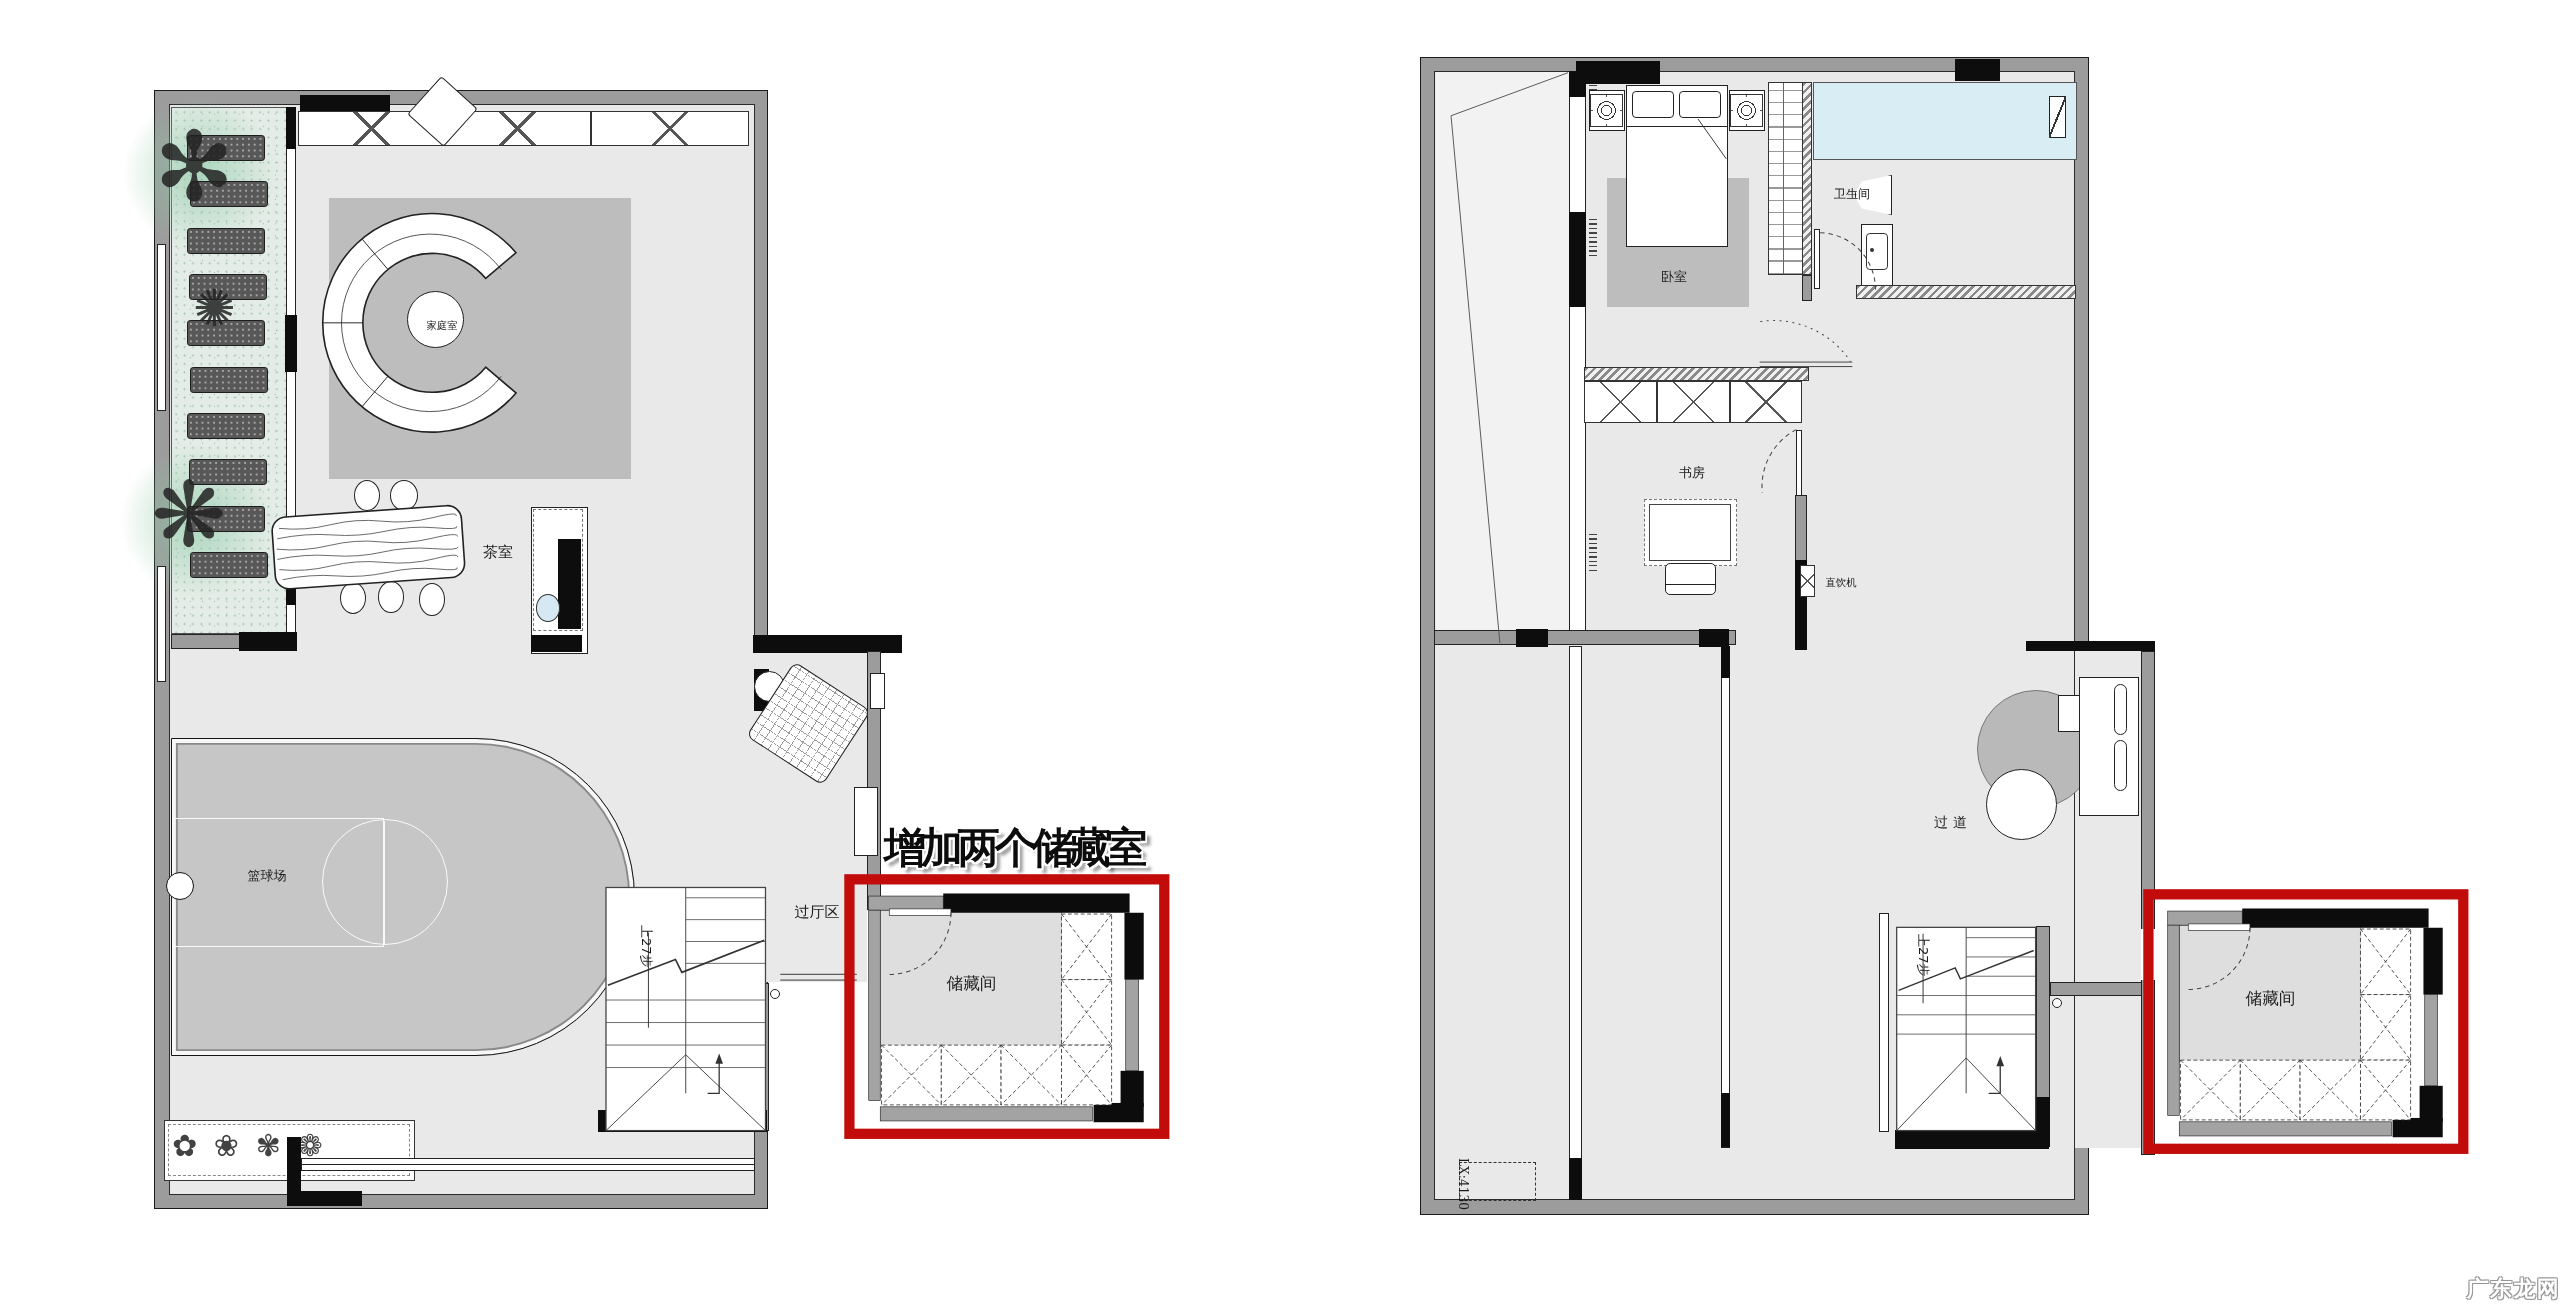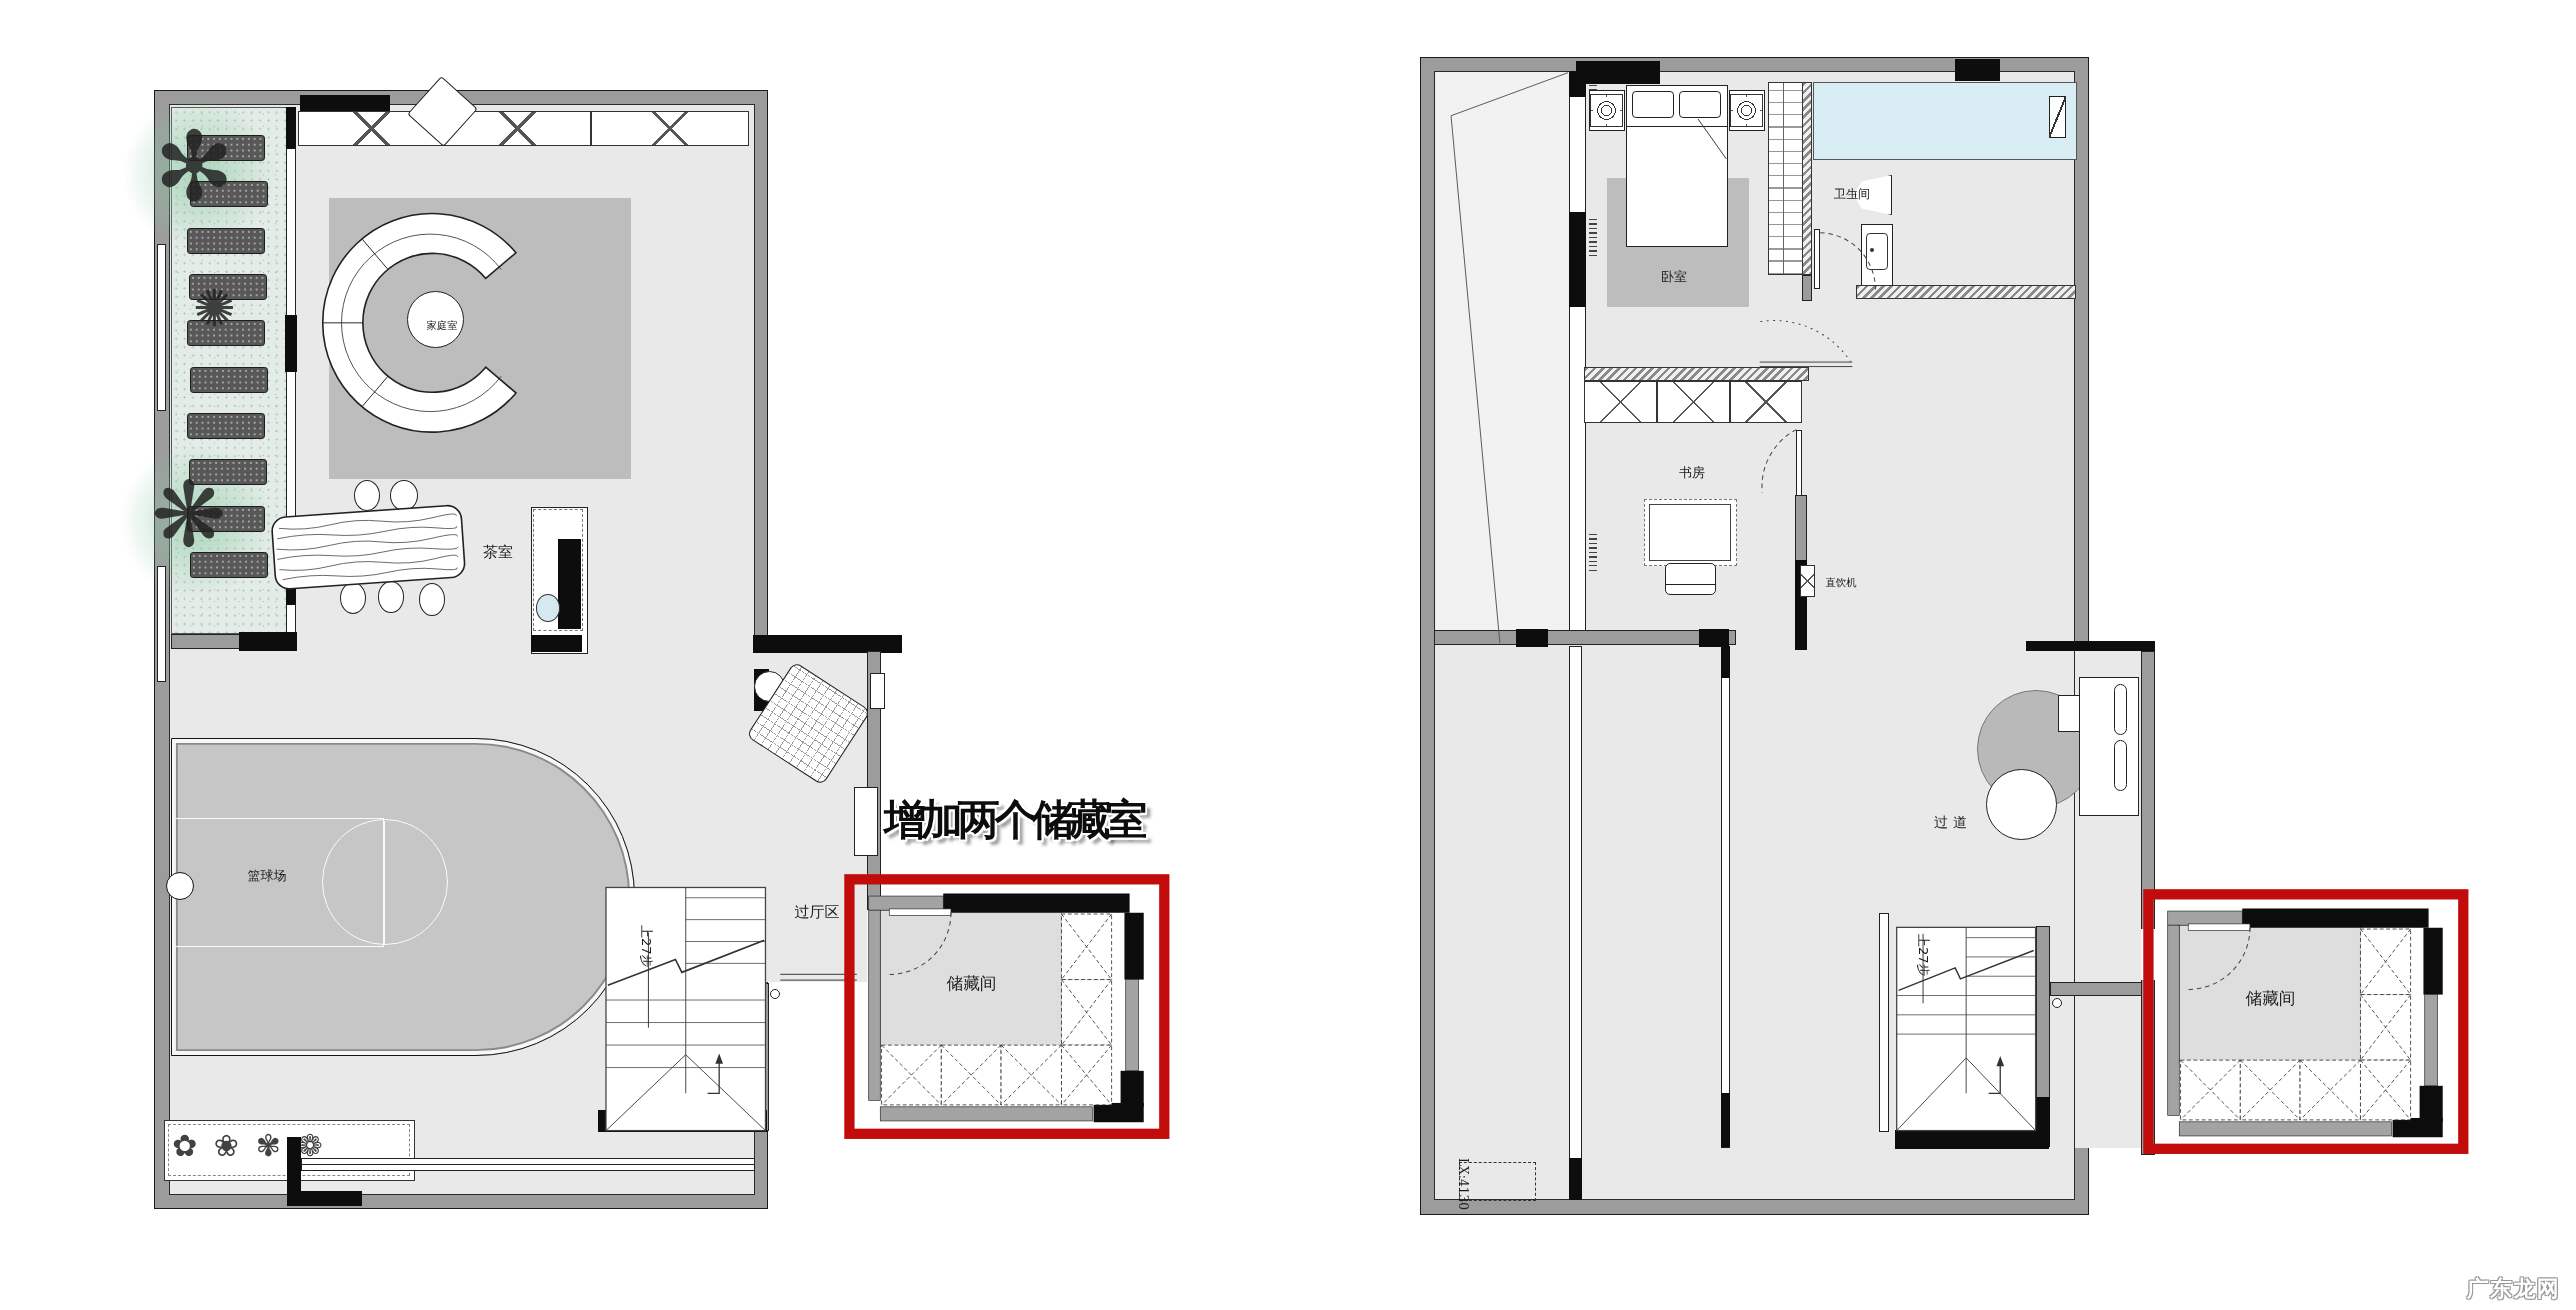--- a/index.html
+++ b/index.html
@@ -364,17 +364,17 @@
   <div class="rotlabel" style="left:655px;top:925px;font-size:13px;">上27步</div>
 
   <div class="label" style="left:1674px;top:277px;font-size:13px;">卧室</div>
   <div class="label" style="left:1852px;top:194px;font-size:12.2px;">卫生间</div>
   <div class="label" style="left:1692px;top:473px;font-size:13px;">书房</div>
   <div class="label" style="left:1841px;top:583px;font-size:10.3px;">直饮机</div>
   <div class="label" style="left:1953px;top:823px;font-size:14px;letter-spacing:5.1px;">过道</div>
   <div class="rotlabel" style="left:1932px;top:934px;font-size:13px;">上27步</div>
   <div class="rotlabel" style="left:1470px;top:1158px;font-size:12.2px;font-family:'DejaVu Serif','Liberation Serif',serif;">LX:4130</div>
 
-  <div class="annotation" style="left:884px;top:792px;">增加两个储藏室</div>
+  <div class="annotation" style="left:884px;top:820px;">增加两个储藏室</div>
   <div class="watermark" style="left:2373px;top:1274px;width:187px;text-align:right;">广东龙网</div>
 
 </div>
 
 
 </body></html>

